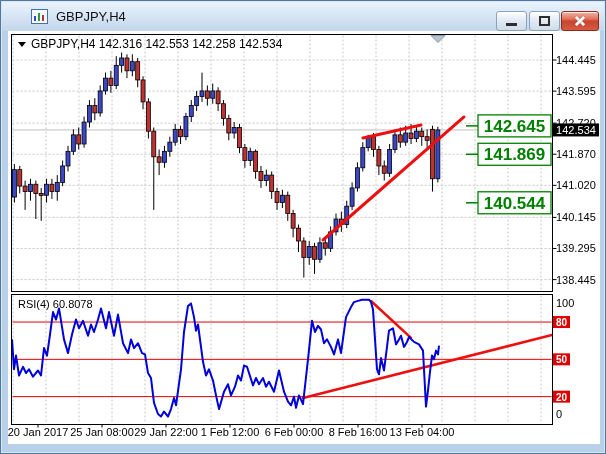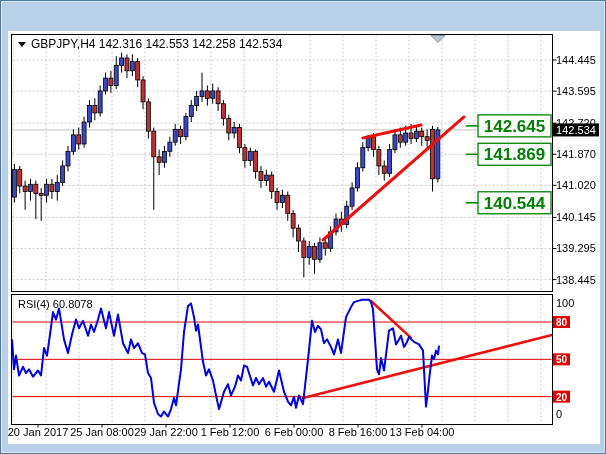--- a/index.html
+++ b/index.html
@@ -17,20 +17,34 @@
   .btn-close::before{transform:translate(-50%,-50%) rotate(45deg);}
   .btn-close::after{transform:translate(-50%,-50%) rotate(-45deg);}
   .client{position:absolute;left:7px;top:30px;width:592px;height:413px;background:#ffffff;z-index:1;}
   svg.chart{position:absolute;left:0;top:0;z-index:2;}
   text{font-family:"Liberation Sans",sans-serif;}
 </style>
 </head>
 <body>
 
 <div class="window">
+  <div class="titlebar">
+    <span class="title-icon">
+      <svg width="17" height="15" viewBox="0 0 17 15">
+        <rect x="0.5" y="0.5" width="16" height="14" fill="#f4f9fd" stroke="#4a6fa5"></rect>
+        <rect x="3" y="7" width="2" height="5" fill="#3c46c8"></rect>
+        <rect x="7" y="4" width="2" height="8" fill="#2e9e3a"></rect>
+        <rect x="11" y="6" width="2" height="6" fill="#c03232"></rect>
+      </svg>
+    </span>
+    <span class="title-text">GBPJPY,H4</span>
+    <span class="btn btn-min"></span>
+    <span class="btn btn-restore"></span>
+    <span class="btn btn-close"></span>
+  </div>
   <div class="client"></div>
   <svg class="chart" id="chart-svg" width="606" height="454">
       <defs>
         <clipPath id="clip-main">
           <rect x="11" y="34" width="540" height="256"></rect>
         </clipPath>
         <clipPath id="clip-rsi">
           <rect x="11" y="294" width="540" height="129"></rect>
         </clipPath>
       </defs>

